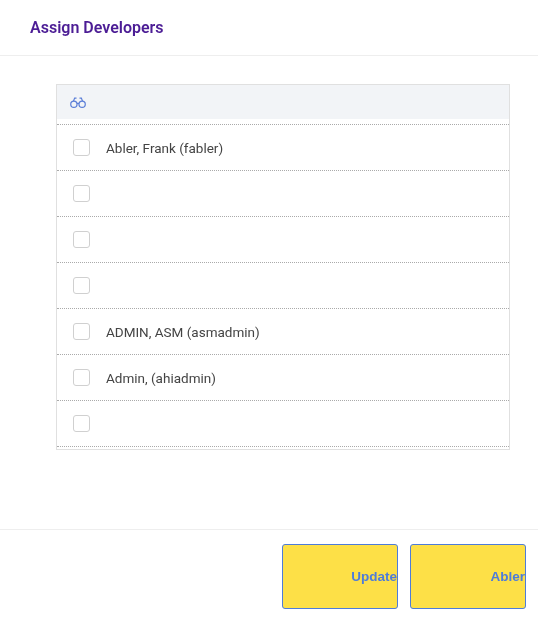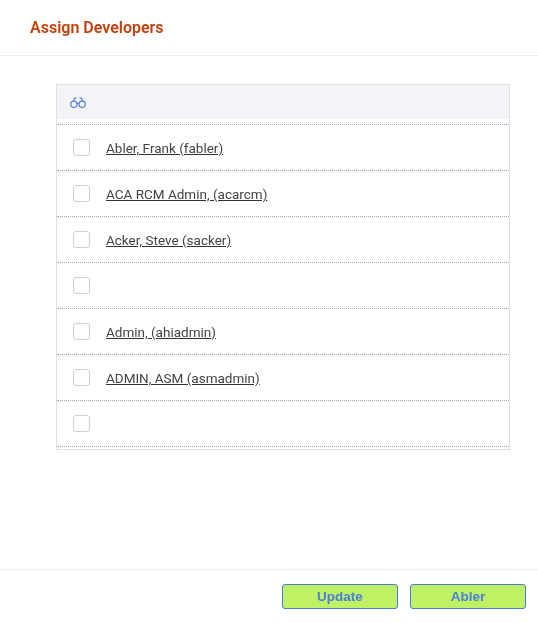--- a/index.html
+++ b/index.html
@@ -15,21 +15,21 @@
       position: relative;
       color: #333;
     }
     .header {
       padding: 18px 30px;
       border-bottom: 1px solid #eee;
     }
     .header-title {
       font-size: 16px;
       font-weight: 600;
-      color: #c2410c;
+      color: #4c1d95;
     }
     .main {
       padding: 28px 28px 0 56px;
     }
     .panel {
       border: 1px solid #e0e0e0;
       background: #fff;
       position: relative;
     }
     .search-bar {
@@ -63,21 +63,20 @@
     }
     .list::-webkit-scrollbar-button {
       height: 11px;
       background: #f5f5f5;
     }
     .list-item {
       display: flex;
       align-items: flex-end;
       padding: 14px 16px;
       border-bottom: 1px dotted #aaa;
-      text-decoration: underline;
     }
     .list-item:first-child {
       border-top: 1px dotted #aaa;
     }
     .checkbox {
       width: 17px;
       height: 17px;
       border: 1.5px solid #d0d0d0;
       border-radius: 3px;
       background: #fff;
@@ -94,25 +93,25 @@
       bottom: 0;
       left: 0;
       right: 0;
       padding: 14px 12px;
       border-top: 1px solid #eee;
       display: flex;
       justify-content: flex-end;
       gap: 12px;
     }
     .btn {
-      padding: 4px 0;
+      padding: 24px 0;
       width: 116px;
-      text-align: center;
+      text-align: right;
       border: 1px solid #4e7cd9;
-      background: #bef264;
+      background: #fde047;
       color: #4e7cd9;
       font-size: 13.5px;
       font-weight: 600;
       border-radius: 3px;
       cursor: pointer;
     }
   </style>
 </head>
 <body>
 
@@ -133,36 +132,34 @@
         </svg>
       </span>
     </div>
     <div class="list">
       <div class="list-item">
         <div class="checkbox"></div>
         <span class="list-label">Abler, Frank (fabler)</span>
       </div>
       <div class="list-item">
         <div class="checkbox"></div>
-        <span class="list-label">ACA RCM Admin, (acarcm)</span>
-      </div>
-      <div class="list-item">
-        <div class="checkbox"></div>
-        <span class="list-label">Acker, Steve (sacker)</span>
       </div>
       <div class="list-item">
         <div class="checkbox"></div>
       </div>
       <div class="list-item">
         <div class="checkbox"></div>
-        <span class="list-label">Admin, (ahiadmin)</span>
       </div>
       <div class="list-item">
         <div class="checkbox"></div>
         <span class="list-label">ADMIN, ASM (asmadmin)</span>
+      </div>
+      <div class="list-item">
+        <div class="checkbox"></div>
+        <span class="list-label">Admin, (ahiadmin)</span>
       </div>
       <div class="list-item">
         <div class="checkbox"></div>
       </div>
     </div>
   </div>
 </div>
 
 <div class="footer">
   <button class="btn">Update</button>

